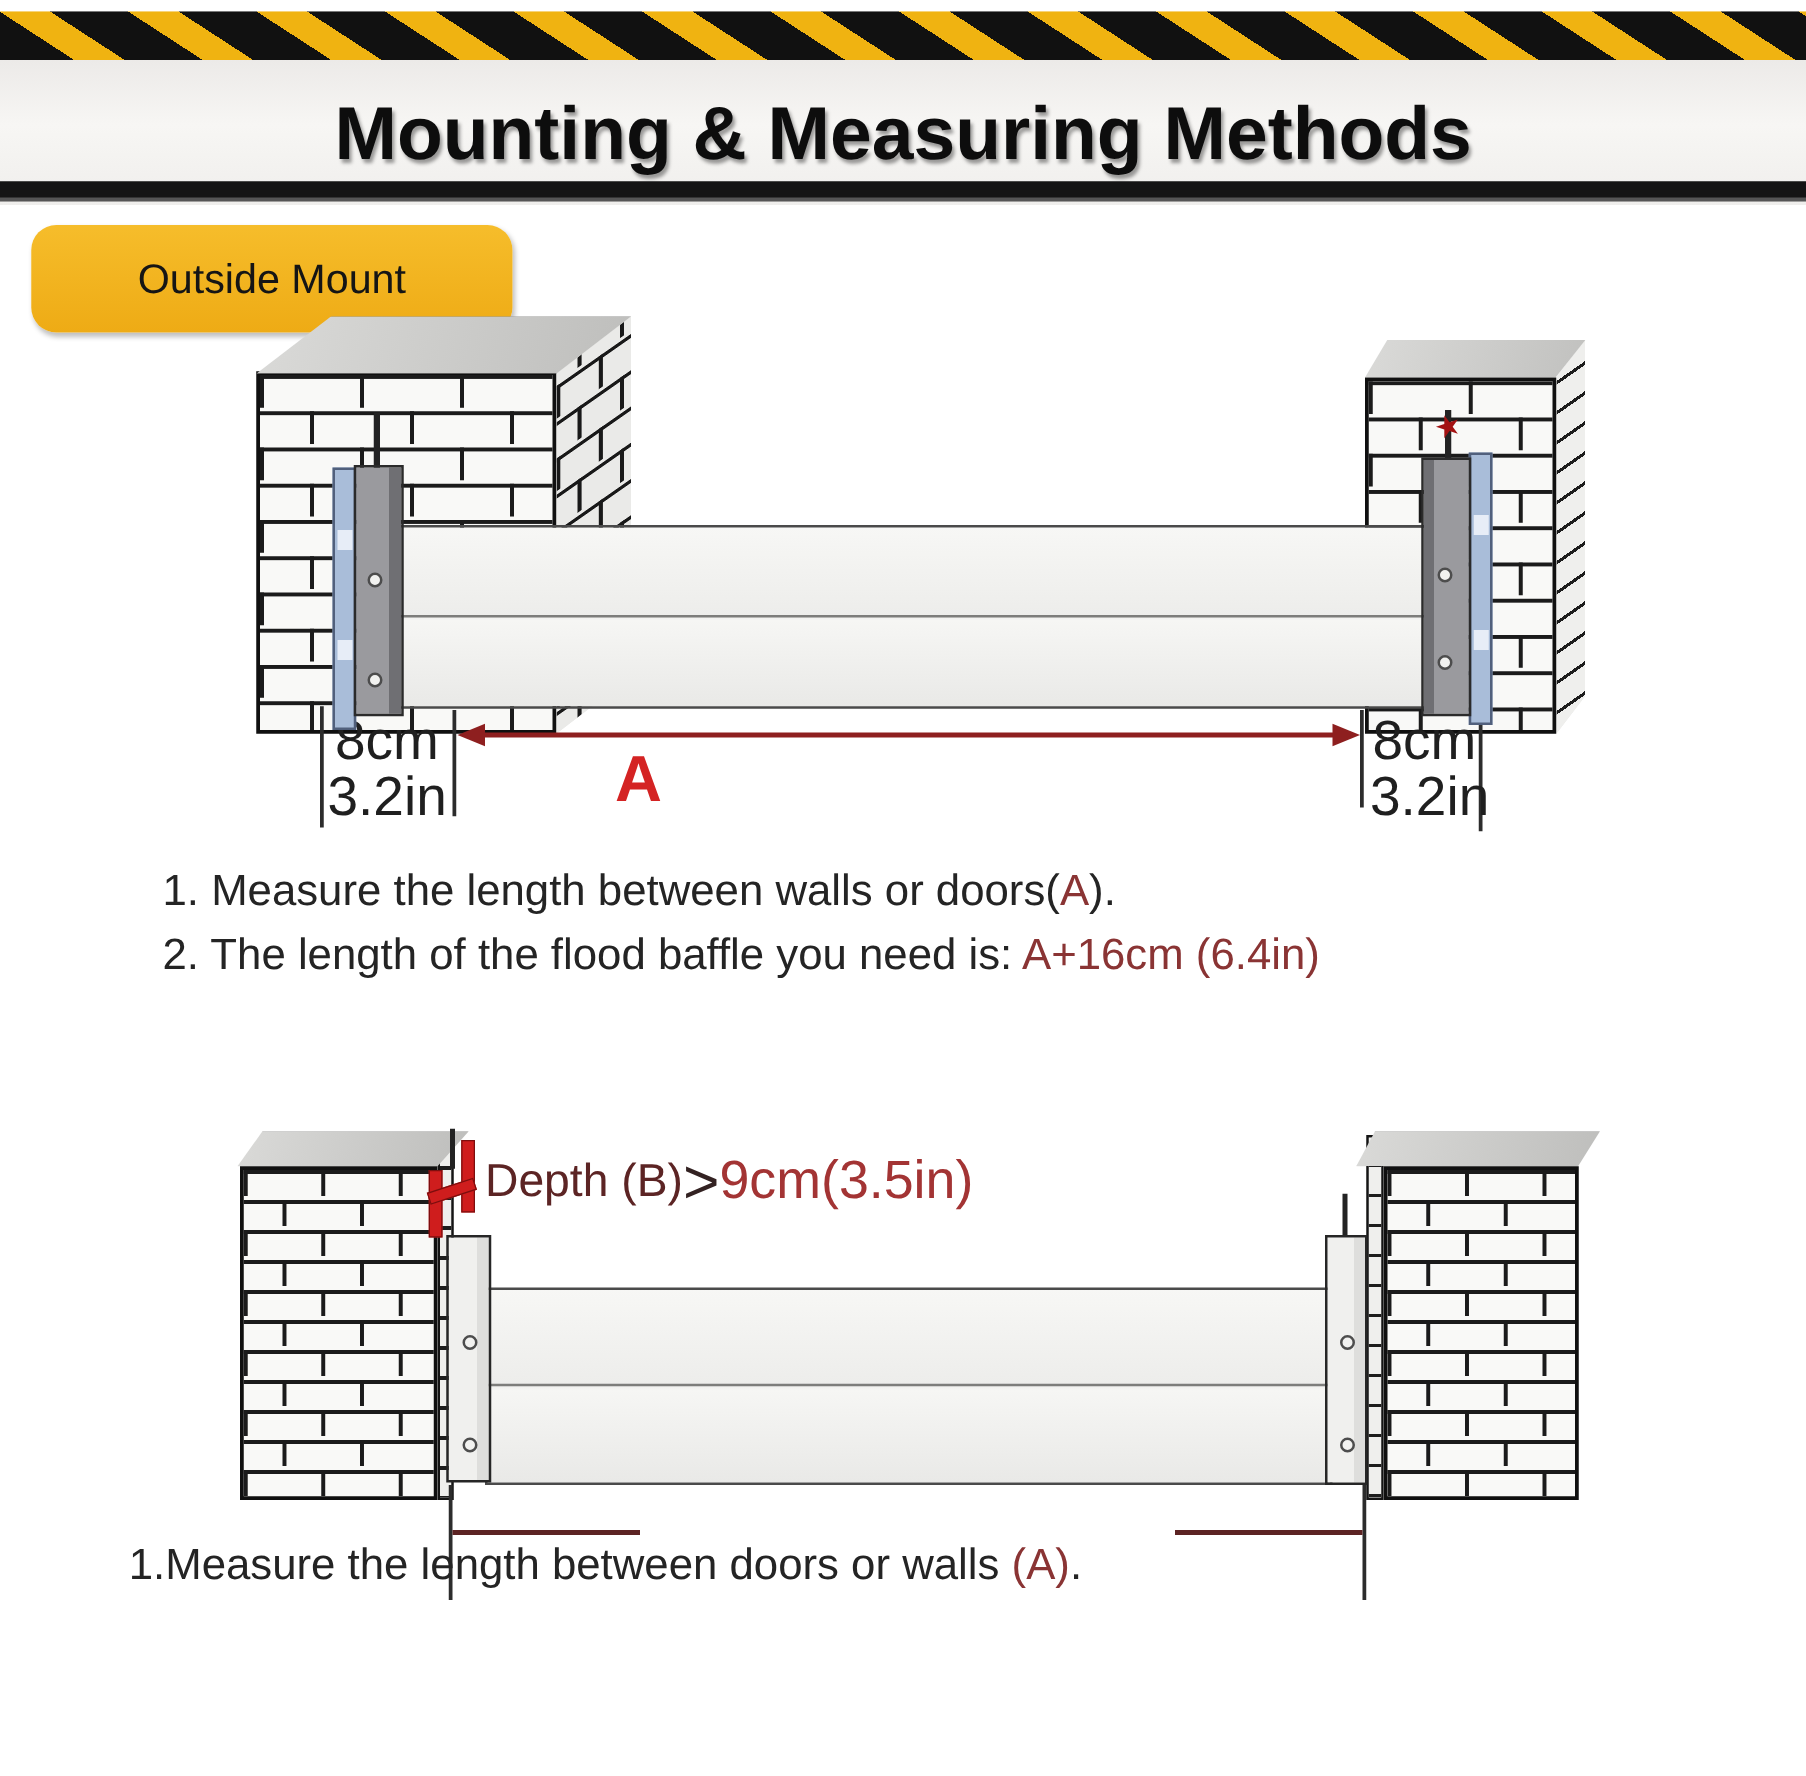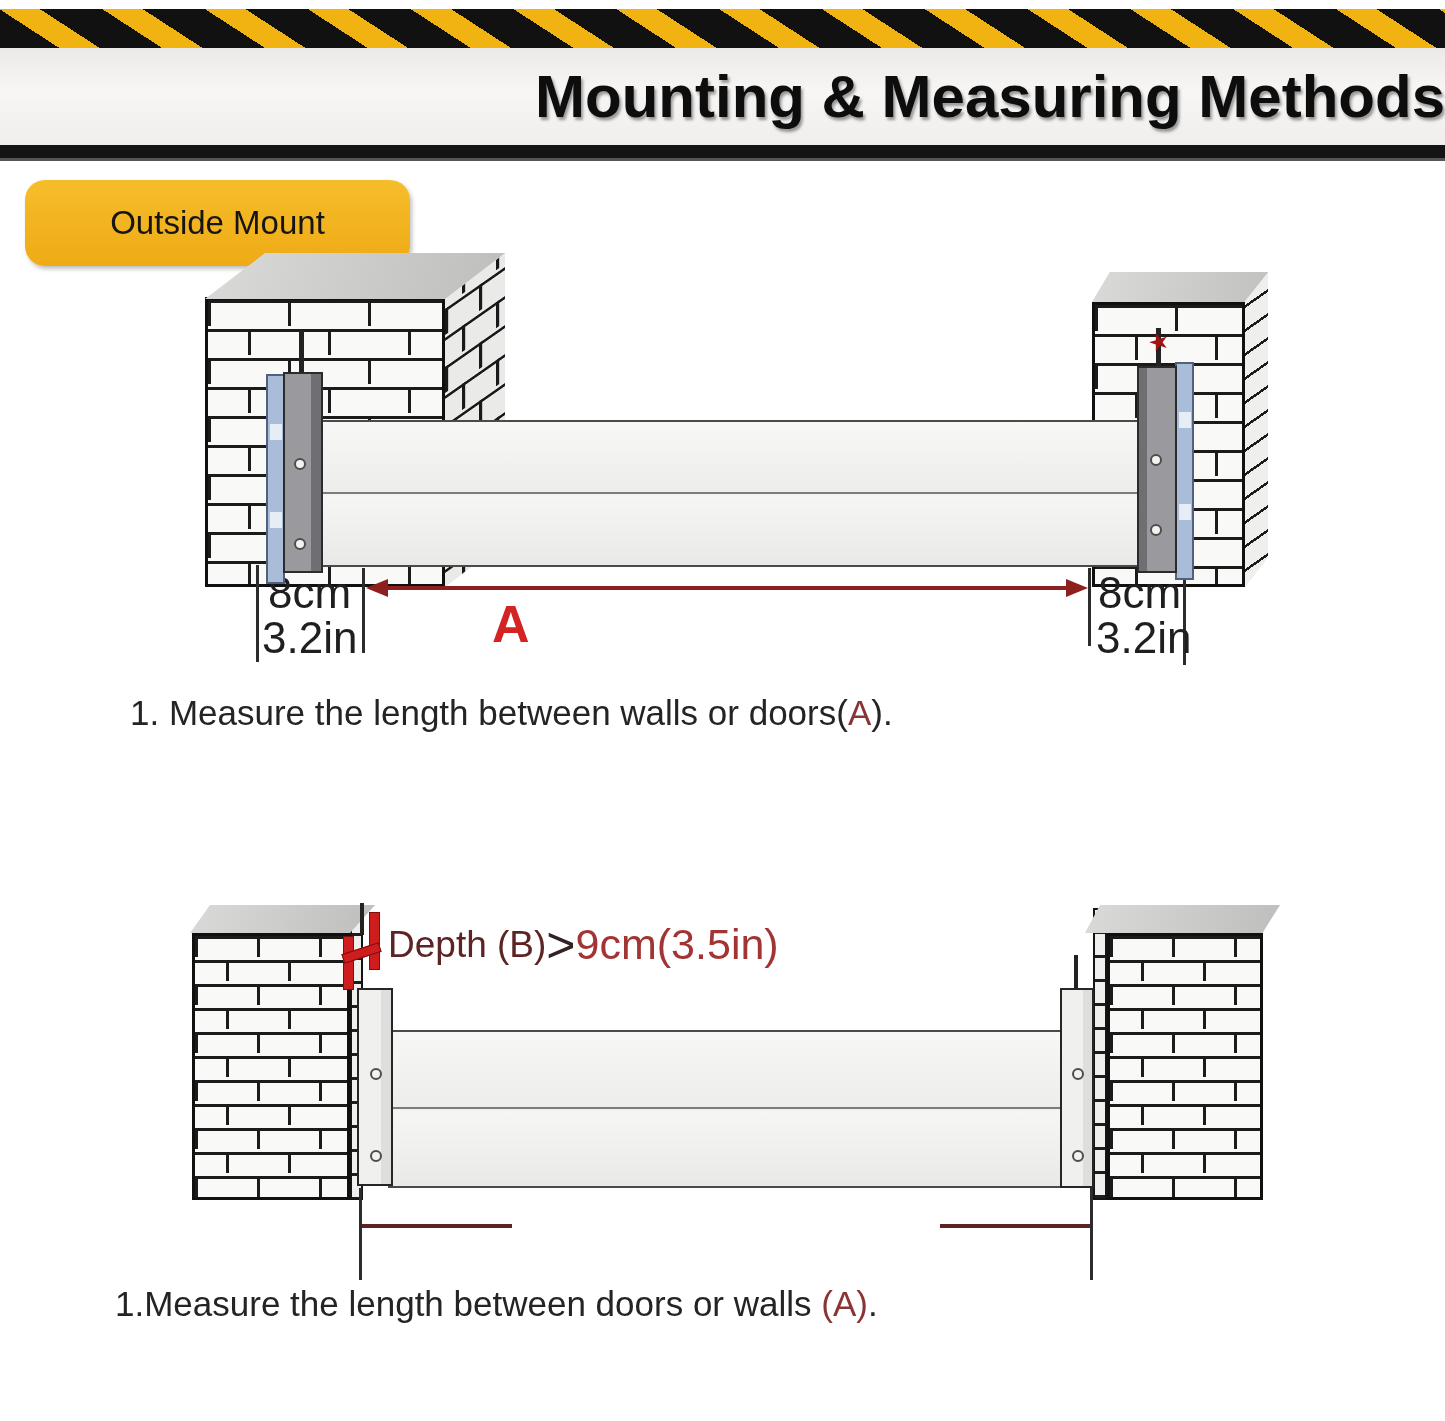--- a/index.html
+++ b/index.html
@@ -4,23 +4,23 @@
 <style>
   html,body{margin:0;padding:0;background:#fff;}
   #canvas{position:relative;width:1445px;height:1421px;background:#ffffff;overflow:hidden;
           font-family:"Liberation Sans","DejaVu Sans",sans-serif;color:#1c1c1c;}
   .abs{position:absolute;}
 
   
   .hazard{left:0;top:7px;width:1445px;height:41px;
     background:repeating-linear-gradient(33deg,#111 0 34px,#f0b311 34px 56px);
     border-top:2px solid #fff;border-bottom:2px solid #fdfdfb;}
-  .titleband{left:0;top:48px;width:1445px;height:97px;
+  .titleband{left:0;top:48px;width:1445px;height:116px;
     background:linear-gradient(180deg,#eceae8 0%,#f7f6f4 45%,#efeeec 100%);
-    display:flex;align-items:center;justify-content:flex-end;}
+    display:flex;align-items:center;justify-content:center;}
   .title{font-size:60px;font-weight:bold;letter-spacing:0px;color:#0d0d0d;
     text-shadow:2px 3px 3px rgba(0,0,0,.38);}
   .blackbar{left:0;top:145px;width:1445px;height:13px;background:#141414;
     border-bottom:3px solid #555;}
 
   
   .pill{background:linear-gradient(180deg,#f6bd2b 0%,#eeab15 100%);
     border-radius:20px;display:flex;align-items:center;justify-content:center;
     box-shadow:2px 3px 4px rgba(0,0,0,.25);}
   .pill span{font-size:33px;color:#151515;}
@@ -152,20 +152,23 @@
   <span class="abs dimtext" style="left:1098px;top:568px;">8cm</span>
   <span class="abs dimtext" style="left:1096px;top:613px;">3.2in</span>
 
   <div class="abs" style="left:492px;top:600px;display:flex;gap:4px;">
     <span class="bigA">A</span>
   </div>
 
   <p class="abs step" style="left:130px;top:693px;">
     <span>1. Measure the length between walls or doors(</span><span class="em">A</span><span>).</span>
   </p>
+  <p class="abs step" style="left:130px;top:744px;">
+    <span>2. The length of the flood baffle you need is: </span><span class="em">A+16cm (6.4in)</span>
+  </p>
 
 
   <div class="abs rows-sm" style="left:350px;top:910px;width:13px;height:290px;"></div>
   <div class="abs brick-face" style="left:192px;top:933px;width:158px;height:267px;--bw:62px;--bh:24px;"></div>
   <div class="abs cap" style="left:190px;top:905px;width:185px;height:28px;clip-path:polygon(0 100%,86.5% 100%,100% 0,10.8% 0);"></div>
 
   <div class="abs rows-sm" style="left:1093px;top:908px;width:14px;height:292px;"></div>
   <div class="abs brick-face" style="left:1107px;top:933px;width:156px;height:267px;--bw:62px;--bh:24px;"></div>
   <div class="abs cap" style="left:1085px;top:905px;width:195px;height:28px;clip-path:polygon(0 100%,91% 100%,100% 0,7.7% 0);"></div>
 
@@ -193,17 +196,17 @@
     <span class="depth-label">Depth (B) </span>
     <span class="depth-gt">&gt;</span>
     <span class="depth-val">9cm(3.5in)</span>
   </div>
 
   <div class="abs tick" style="left:359px;top:1188px;height:92px;"></div>
   <div class="abs tick" style="left:1090px;top:1188px;height:92px;"></div>
   <div class="abs maroonline" style="left:362px;top:1224px;width:150px;"></div>
   <div class="abs maroonline" style="left:940px;top:1224px;width:150px;"></div>
 
-  <p class="abs step" style="left:103px;top:1284px;margin-left:12px;">
+  <p class="abs step" style="left:103px;top:1232px;">
     <span>1.Measure the length between doors or walls </span><span class="em">(A)</span><span>.</span>
   </p>
 
 </div>
 
 </body></html>

